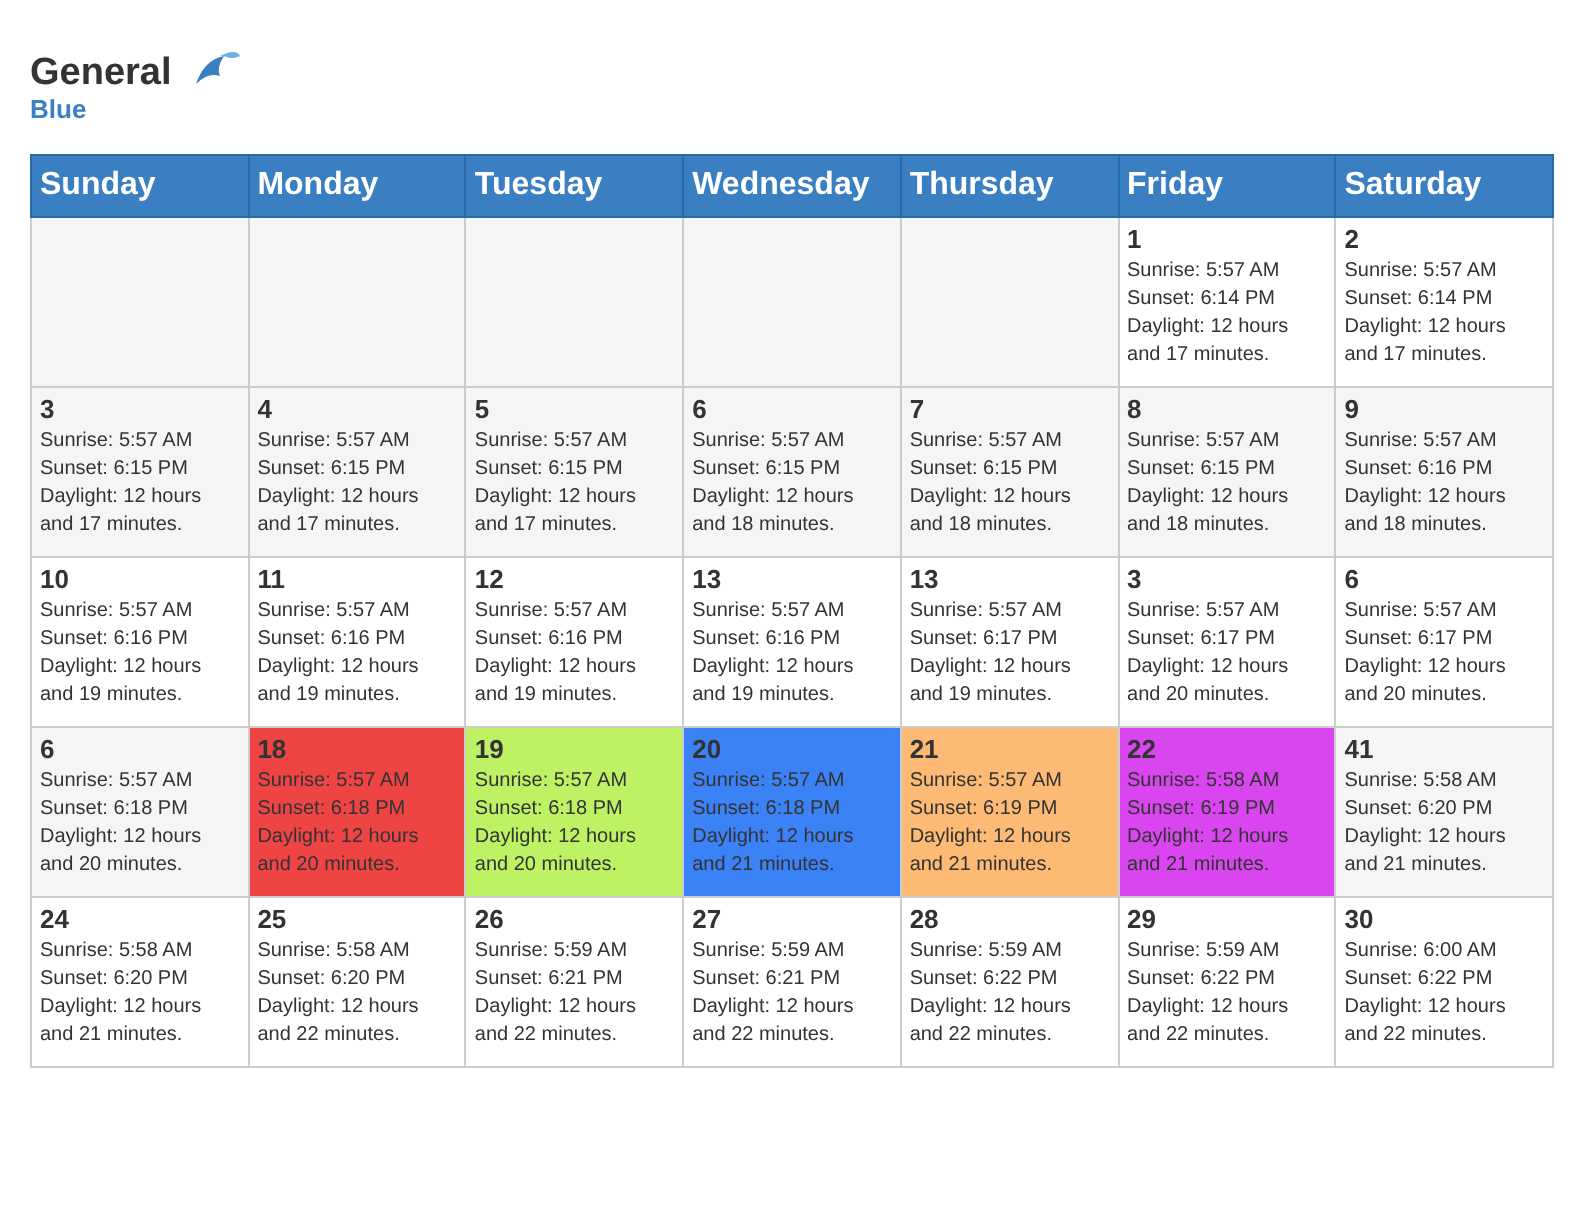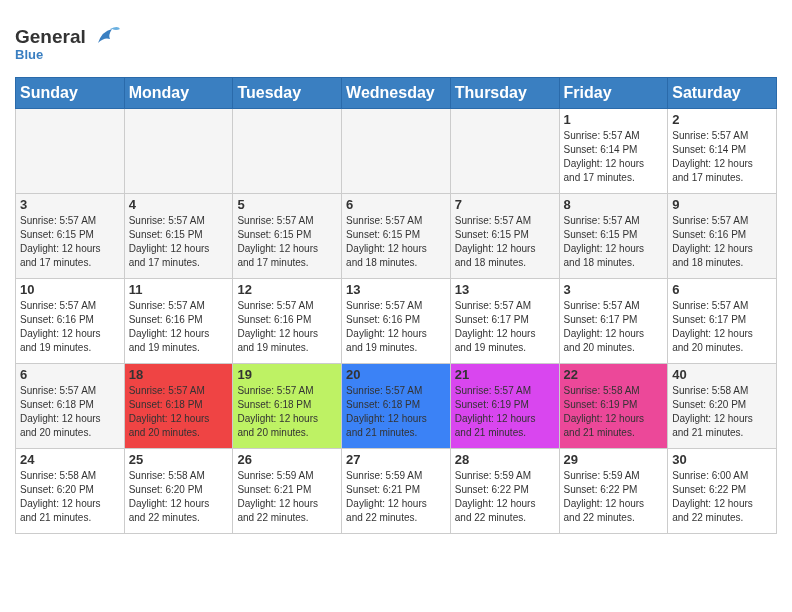--- a/index.html
+++ b/index.html
@@ -207,34 +207,34 @@
             <div class="day-info" style="white-space: pre-line;">Sunrise: 5:57 AM
 Sunset: 6:18 PM
 Daylight: 12 hours and 20 minutes.</div>
           </td>
           <td style="background: #3b82f6;">
             <div class="day-number">20</div>
             <div class="day-info" style="white-space: pre-line;">Sunrise: 5:57 AM
 Sunset: 6:18 PM
 Daylight: 12 hours and 21 minutes.</div>
           </td>
-          <td style="background: #d946ef;">
+          <td style="background: #fdba74;">
             <div class="day-number">21</div>
             <div class="day-info" style="white-space: pre-line;">Sunrise: 5:57 AM
 Sunset: 6:19 PM
 Daylight: 12 hours and 21 minutes.</div>
           </td>
-          <td style="background: #ec4899; margin-left: 48px;">
+          <td style="background: #d946ef; margin-left: 48px;">
             <div class="day-number">22</div>
             <div class="day-info" style="white-space: pre-line;">Sunrise: 5:58 AM
 Sunset: 6:19 PM
 Daylight: 12 hours and 21 minutes.</div>
           </td>
           <td style="background: rgb(245, 245, 245);">
-            <div class="day-number">40</div>
+            <div class="day-number">41</div>
             <div class="day-info" style="white-space: pre-line;">Sunrise: 5:58 AM
 Sunset: 6:20 PM
 Daylight: 12 hours and 21 minutes.</div>
           </td>
         </tr>
         <tr>
           <td>
             <div class="day-number">24</div>
             <div class="day-info" style="white-space: pre-line;">Sunrise: 5:58 AM
 Sunset: 6:20 PM

